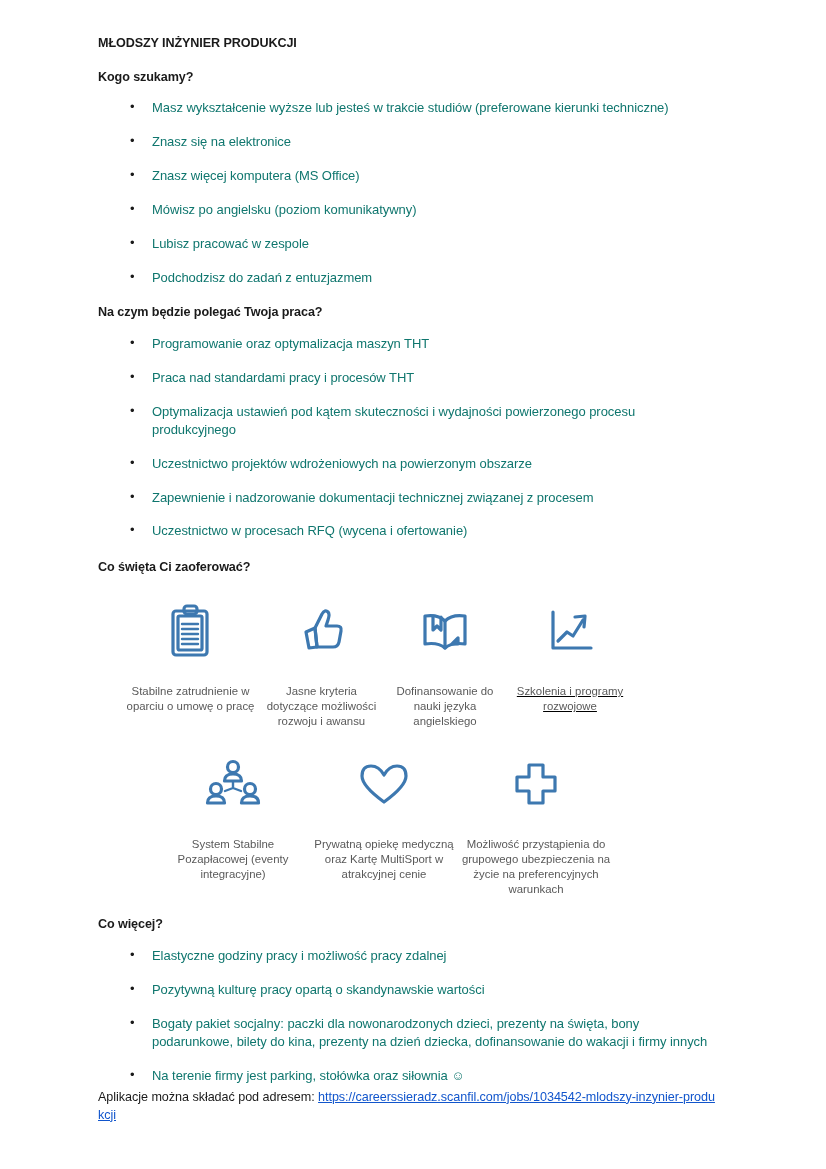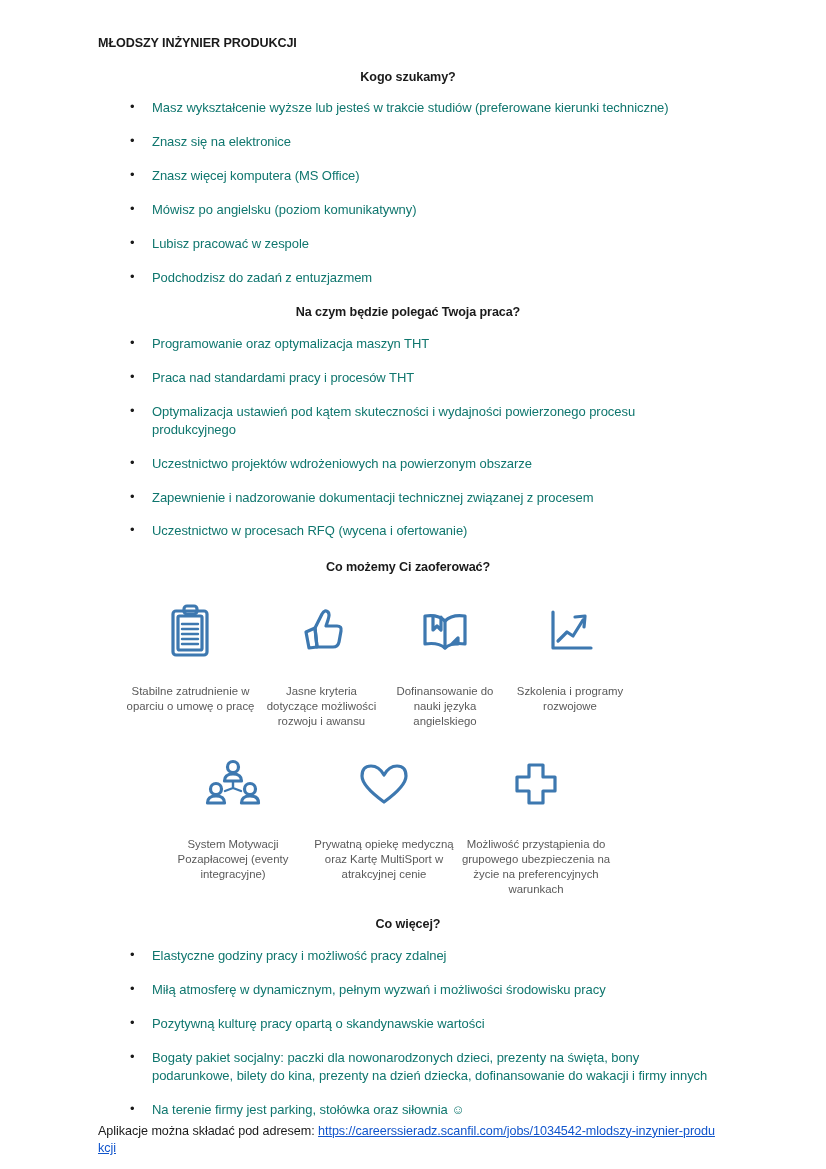--- a/index.html
+++ b/index.html
@@ -32,21 +32,21 @@
   
   .heading {
     font-size: 12.6px;
     font-weight: bold;
     letter-spacing: -0.1px;
     color: #1a1a1a;
     margin: 0;
     line-height: 1.25;
   }
   .h-title   { margin-bottom: 18px; }
-  .h-section { margin-top: 0; margin-bottom: 14px; text-align: center; }
+  .h-section { margin-top: 0; margin-bottom: 14px; }
 
   
   ul.bullets {
     list-style: none;
     margin: 0 0 0 0;
     padding: 0;
   }
   ul.bullets li {
     position: relative;
     padding-left: 54px;
@@ -97,21 +97,21 @@
     font-size: 11.4px;
     line-height: 1.32;
     color: #595959;
     font-family: "Liberation Sans", sans-serif;
   }
 
   
   .r1c1 { width: 137px; }
   .r1c2 { width: 125px; }
   .r1c3 { width: 122px; }
-  .r1c4 { width: 128px; }
+  .r1c4 { width: 128px; text-decoration: underline; }
 
   
   .benefits-row-2 { margin-top: 24px; margin-left: 36px; }
   .r2c1 { width: 150px; }
   .r2c2 { width: 152px; }
   .r2c3 { width: 152px; align-items: center; }
 
   .icon-blue { stroke: #3d78b0; fill: none; stroke-width: 3.2; stroke-linejoin: round; stroke-linecap: round; }
   .icon-blue-thin { stroke: #3d78b0; fill: none; stroke-width: 2.4; stroke-linecap: round; }
 
@@ -154,21 +154,21 @@
       <li>Programowanie oraz optymalizacja maszyn THT</li>
       <li>Praca nad standardami pracy i procesów THT</li>
       <li>Optymalizacja ustawień pod kątem skuteczności i wydajności powierzonego procesu produkcyjnego</li>
       <li>Uczestnictwo projektów wdrożeniowych na powierzonym obszarze</li>
       <li>Zapewnienie i nadzorowanie dokumentacji technicznej związanej z procesem</li>
       <li>Uczestnictwo w procesach RFQ (wycena i ofertowanie)</li>
     </ul>
 
     <div class="spacer-20"></div>
 
-    <h2 class="heading h-section">Co możemy Ci zaoferować?</h2>
+    <h2 class="heading h-section">Co święta Ci zaoferować?</h2>
 
     <div class="benefits">
 
       <div class="benefits-row">
 
         <div class="benefit r1c1">
           <div class="benefit-icon">
             <svg width="46" height="56" viewBox="0 0 46 56" aria-hidden="true">
               <rect class="icon-blue" x="5" y="8" width="34" height="44" rx="3"></rect>
               <rect class="icon-blue" x="10" y="13" width="24" height="34" rx="1.5"></rect>
@@ -227,21 +227,21 @@
             <svg width="56" height="52" viewBox="0 0 56 52" aria-hidden="true">
               <circle class="icon-blue" cx="28" cy="9" r="5.5"></circle>
               <path class="icon-blue" d="M19.5 23 Q19.5 16 28 16 Q36.5 16 36.5 23 Z"></path>
               <circle class="icon-blue" cx="11" cy="31" r="5.5"></circle>
               <path class="icon-blue" d="M2.5 45 Q2.5 38 11 38 Q19.5 38 19.5 45 Z"></path>
               <circle class="icon-blue" cx="45" cy="31" r="5.5"></circle>
               <path class="icon-blue" d="M36.5 45 Q36.5 38 45 38 Q53.5 38 53.5 45 Z"></path>
               <path class="icon-blue-thin" d="M28 24 L28 30 M28 30 L20 33 M28 30 L36 33"></path>
             </svg>
           </div>
-          <div class="benefit-caption">System Motywacji Pozapłacowej (eventy integracyjne)</div>
+          <div class="benefit-caption">System Stabilne Pozapłacowej (eventy integracyjne)</div>
         </div>
 
         <div class="benefit r2c2">
           <div class="benefit-icon">
             <svg width="56" height="48" viewBox="0 0 56 48" aria-hidden="true">
               <path class="icon-blue" d="M28 42 Q6 26 6 16 Q6 6 15 6 Q23 6 28 15 Q33 6 41 6 Q50 6 50 16 Q50 26 28 42 Z"></path>
             </svg>
           </div>
           <div class="benefit-caption">Prywatną opiekę medyczną oraz Kartę MultiSport w atrakcyjnej cenie</div>
         </div>
@@ -256,21 +256,20 @@
         </div>
 
       </div>
     </div>
 
     <div class="spacer-20"></div>
 
     <h2 class="heading h-section">Co więcej?</h2>
     <ul class="bullets">
       <li>Elastyczne godziny pracy i możliwość pracy zdalnej</li>
-      <li>Miłą atmosferę w dynamicznym, pełnym wyzwań i możliwości środowisku pracy</li>
       <li>Pozytywną kulturę pracy opartą o skandynawskie wartości</li>
       <li>Bogaty pakiet socjalny: paczki dla nowonarodzonych dzieci, prezenty na święta, bony podarunkowe, bilety do kina, prezenty na dzień dziecka, dofinansowanie do wakacji i firmy innych</li>
       <li>Na terenie firmy jest parking, stołówka oraz siłownia ☺</li>
     </ul>
 
     <p class="footer-para">
       <span>Aplikacje można składać pod adresem: </span><a href="#">https://careerssieradz.scanfil.com/jobs/1034542-mlodszy-inzynier-produkcji</a>
     </p>
 
   </div>

